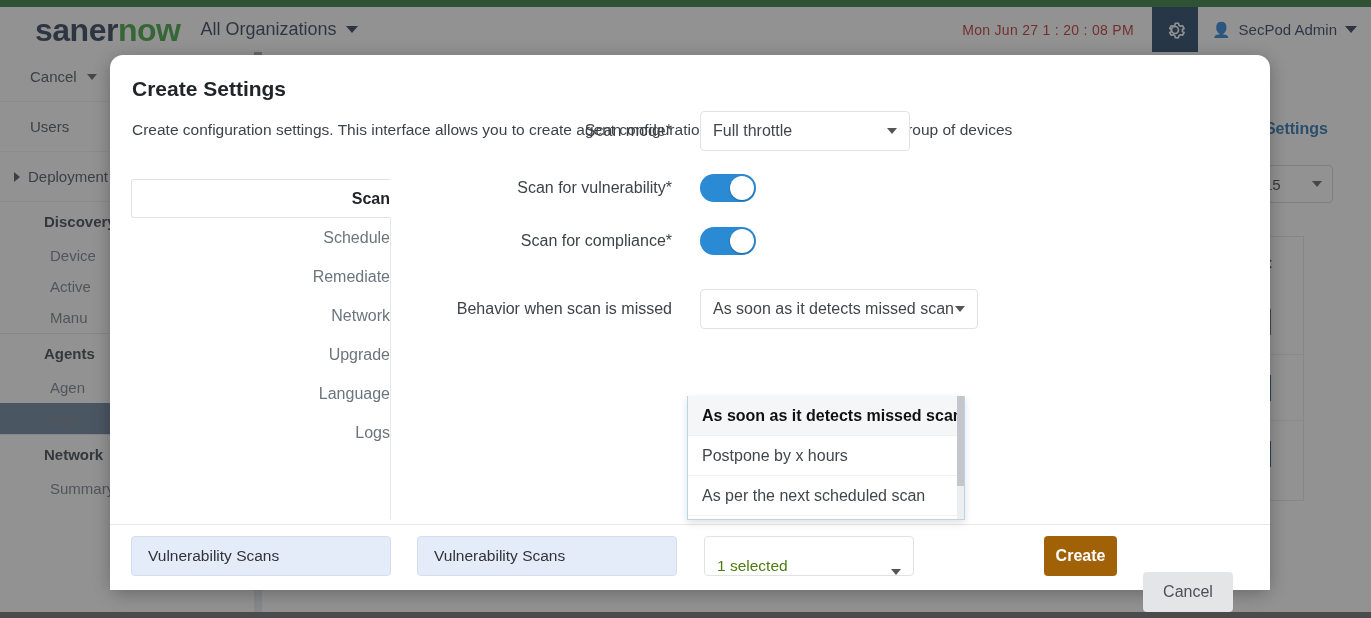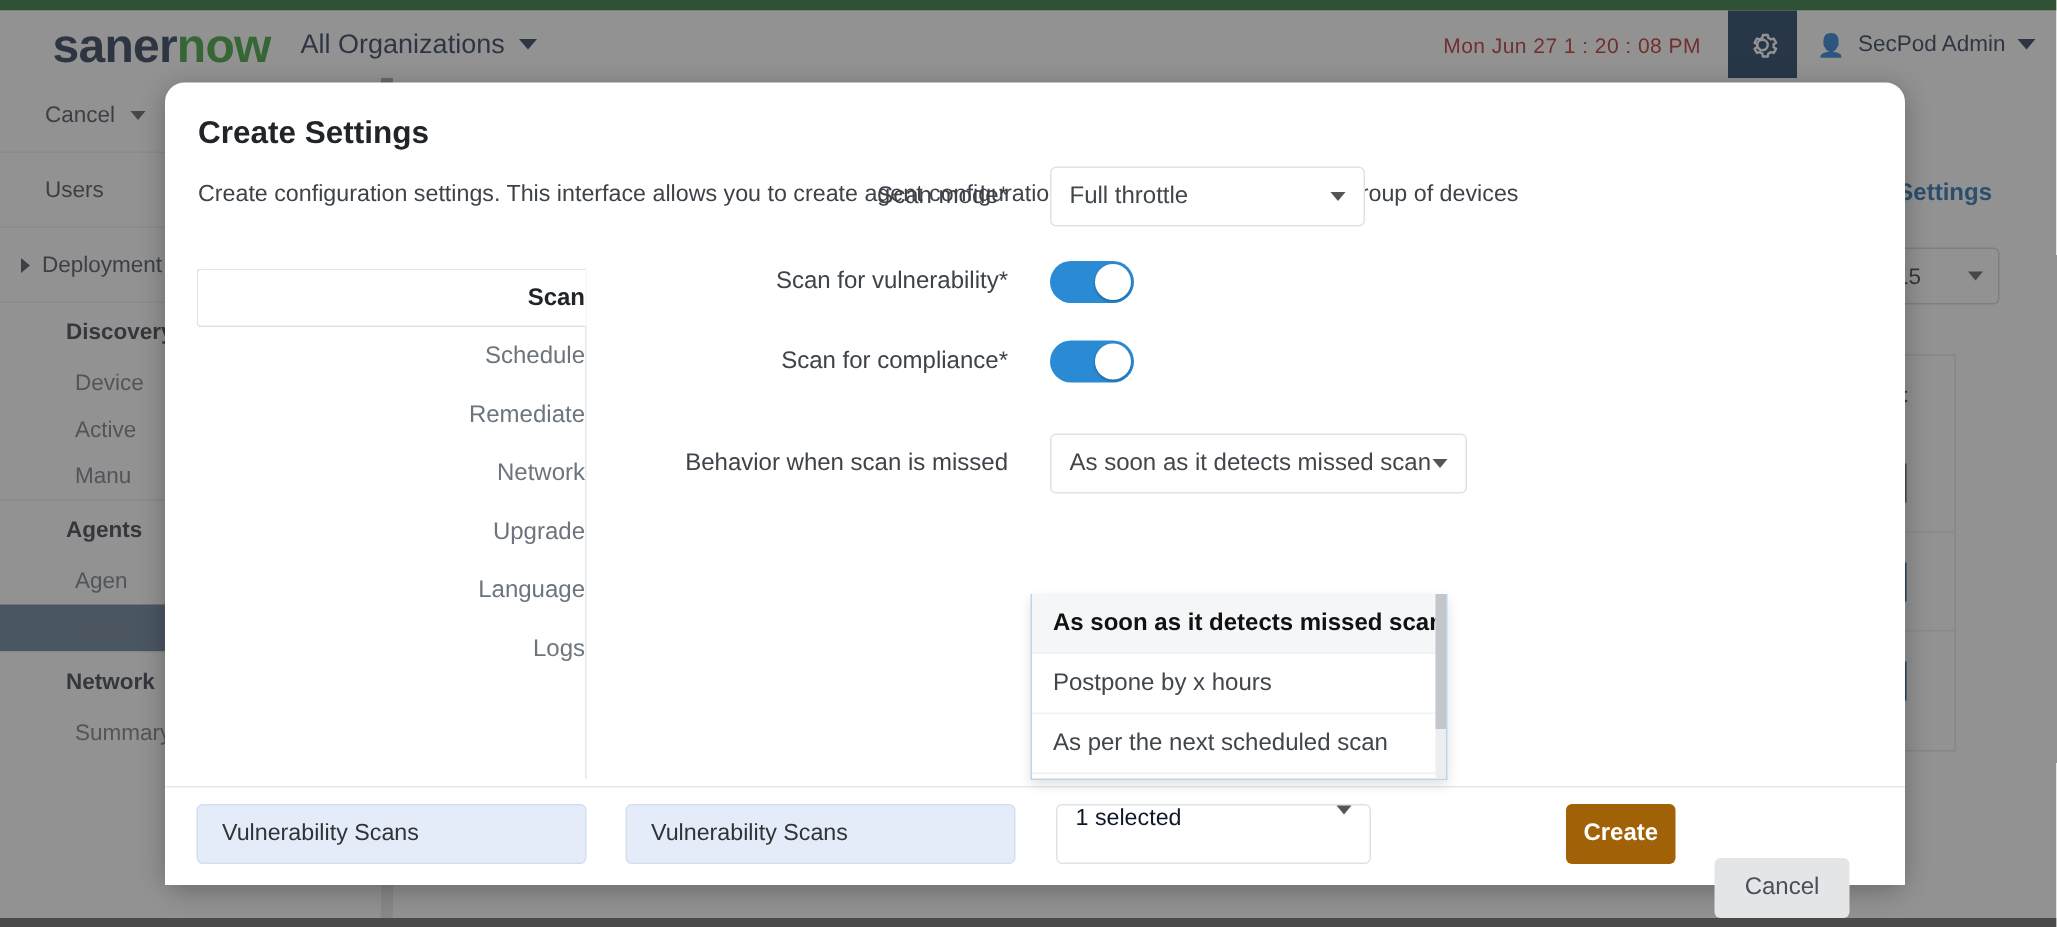--- a/index.html
+++ b/index.html
@@ -207,22 +207,22 @@
     position: absolute; top: 11px; height: 40px; border-radius: 4px;
     background: #e4ecfa; border: 1px solid #d4def0;
     display: flex; align-items: center; padding-left: 16px;
     font-size: 15.5px; color: #2f3438;
   }
   .tag1 { left: 21px; width: 260px; }
   .tag2 { left: 307px; width: 260px; }
   .sel3 {
     position: absolute; left: 594px; top: 11px; width: 210px; height: 40px;
     border: 1px solid #dfe3e7; border-radius: 4px; background: #fff;
-    display: flex; align-items: flex-start; justify-content: space-between;
-    padding: 0 12px; font-size: 15.5px; color: #0f172a;
+    display: flex; align-items: flex-end; justify-content: space-between;
+    padding: 0 12px; font-size: 15.5px; color: #4d7c0f;
   }
   .btn {
     position: absolute; top: 11px; height: 40px; border-radius: 4px; border: none;
     font-size: 16px; font-weight: bold; cursor: pointer;
     font-family: "Liberation Sans", sans-serif;
   }
   .btn-create { left: 934px; width: 73px; background: #a16207; color: #ffffff; }
   .btn-cancel { left: 1033px; width: 90px; background: #e3e5e7; color: #4a5059; font-weight: normal; margin-top: 36px; }
 
   .bottom-strip {

